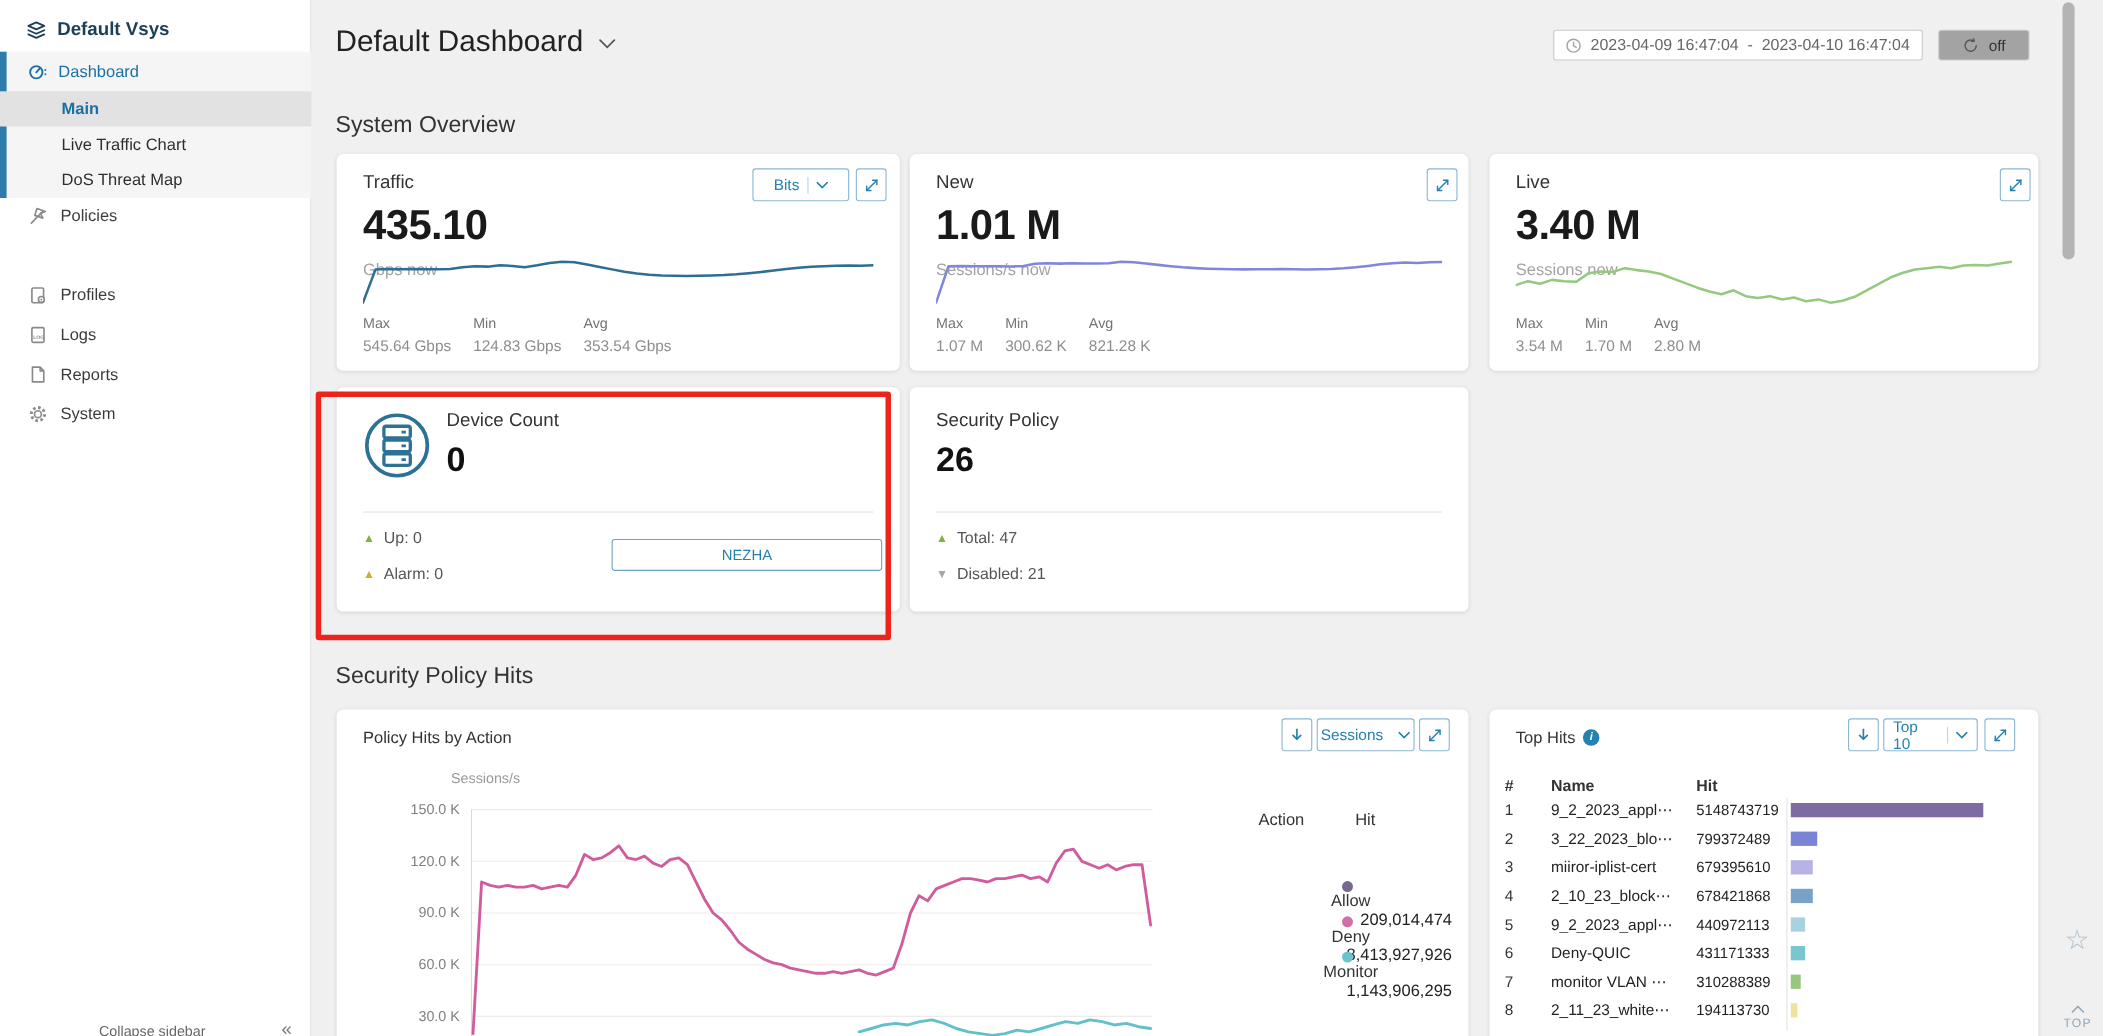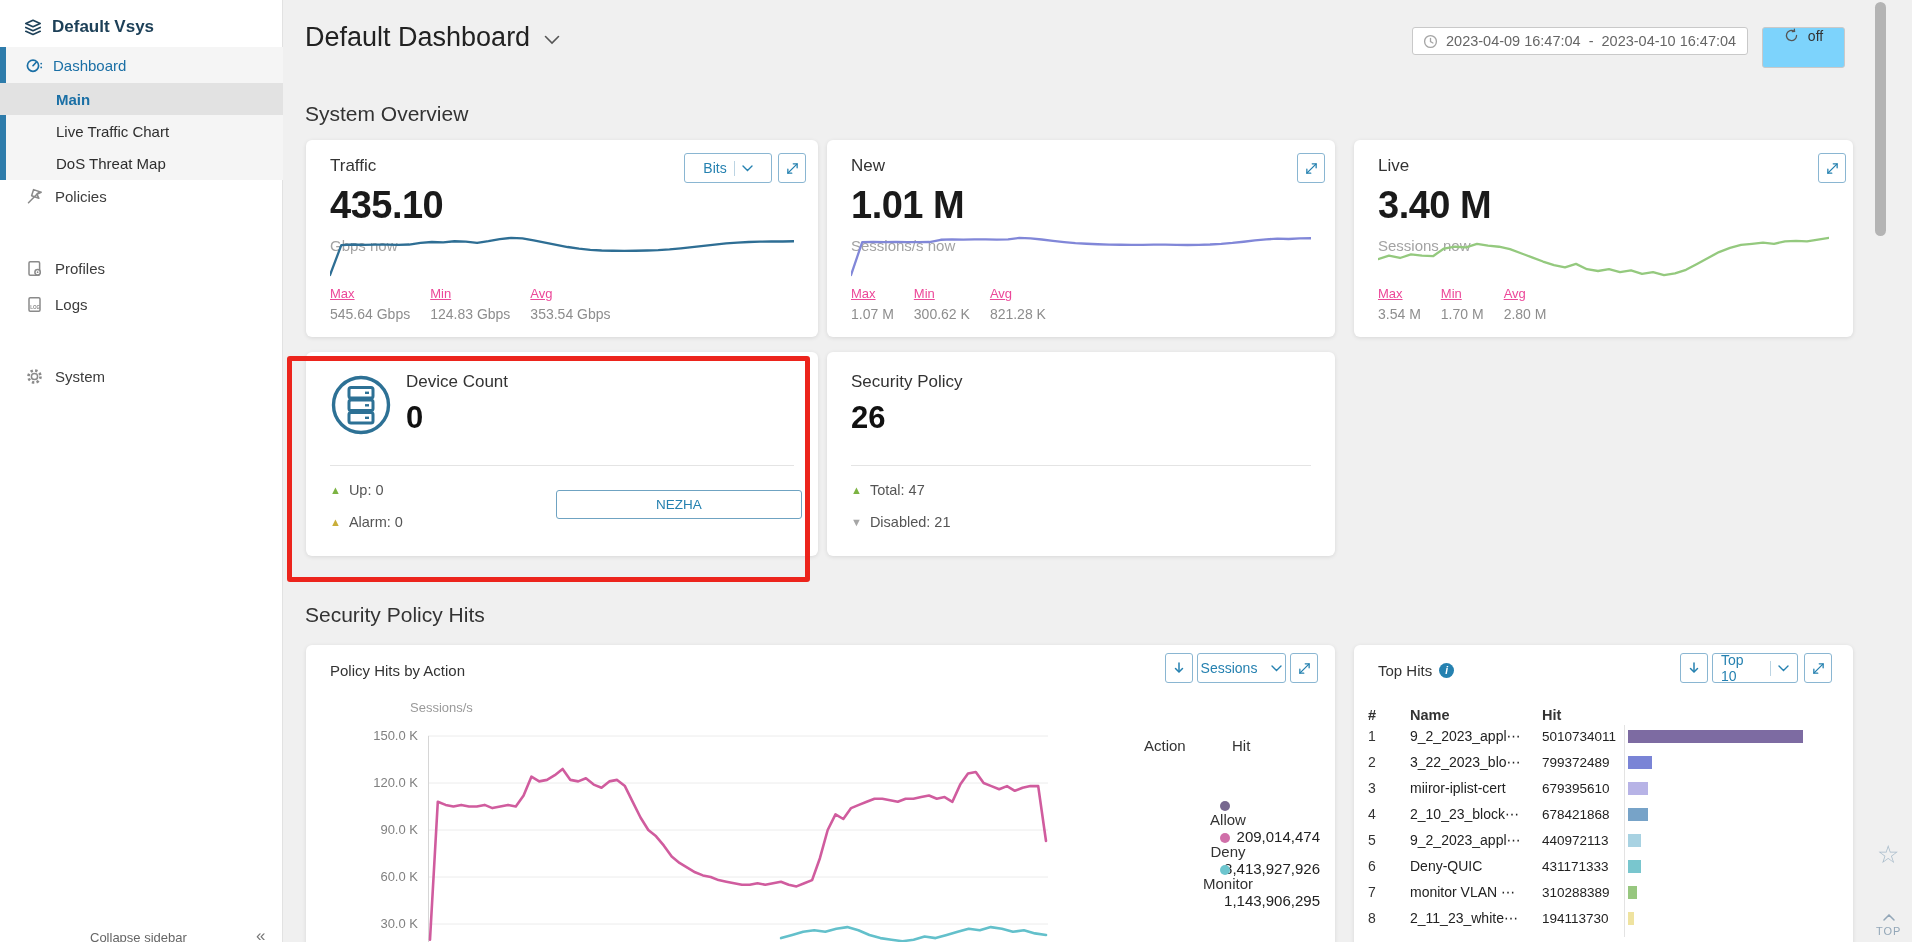--- a/index.html
+++ b/index.html
@@ -20,41 +20,41 @@
   .nav-item{height:36px;padding-left:26px;gap:12px;font-size:15px;color:#3c3c3c;}
   .nav-item .sicon{color:#8a8a8a;display:flex;}
   .collapse-row{position:absolute;left:0;top:926px;width:283px;height:30px;}
   .collapse-label{position:absolute;left:90px;top:4px;font-size:13px;color:#666;}
   .collapse-ico{position:absolute;left:256px;top:0;font-size:17px;color:#777;}
   
   .page-title{position:absolute;left:305px;top:22px;font-size:27px;color:#222;display:flex;align-items:center;gap:14px;}
   .page-title .chev{color:#555;display:flex;margin-top:4px;}
   .datebox{position:absolute;left:1412px;top:27px;width:336px;height:28px;background:#fff;border:1px solid #c9c9c9;border-radius:3px;
            display:flex;align-items:center;gap:8px;padding:0 10px;box-sizing:border-box;font-size:14.5px;color:#666;}
-  .refreshbox{position:absolute;left:1762px;top:27px;width:83px;height:41px;background:#7dd3fc;border:1px solid #c9c9c9;border-radius:3px;
-           display:flex;align-items:flex-start;justify-content:center;gap:9px;box-sizing:border-box;font-size:14px;color:#333;}
+  .refreshbox{position:absolute;left:1762px;top:27px;width:83px;height:28px;background:#a3a3a3;border:1px solid #c9c9c9;border-radius:3px;
+           display:flex;align-items:center;justify-content:center;gap:9px;box-sizing:border-box;font-size:14px;color:#333;}
   .section-heading{position:absolute;font-size:21px;color:#333;font-weight:400;}
   .sh-1{left:305px;top:85px;}
   .sh-2{left:305px;top:588px;margin-top:15px;}
   
   .card{position:absolute;background:#fff;border-radius:6px;box-shadow:0 1px 4px rgba(0,0,0,.10);}
   .card-traffic{left:306px;top:140px;width:512px;height:197px;}
   .card-new{left:827px;top:140px;width:508px;height:197px;}
   .card-live{left:1354px;top:140px;width:499px;height:197px;}
   .card-device{left:306px;top:352px;width:512px;height:204px;}
   .card-secpol{left:827px;top:352px;width:508px;height:204px;}
   .card-title{position:absolute;left:24px;top:16px;font-size:17px;color:#333;}
   .big-row{position:absolute;left:24px;top:44px;display:flex;align-items:baseline;gap:10px;flex-direction:column;}
   .big-val{font-size:38px;font-weight:bold;color:#1a1a1a;letter-spacing:-.5px;}
   .big-unit{font-size:15px;color:#a3a3a3;}
   .spark{position:absolute;left:24px;top:95px;height:43px;}
   .spark-w1{width:464px;}.spark-w2{width:460px;}.spark-w3{width:451px;}
   .stats{position:absolute;left:24px;top:146px;display:flex;}
   .stat{margin-right:20px;}
-  .stat .sl{font-size:13px;color:#ec4899;margin-bottom:5px;text-decoration:underline;}
+  .stat .sl{font-size:13px;color:#737373;margin-bottom:5px;}
   .stat .sv{font-size:14px;color:#8d8d8d;}
   .btn-blue{border:1px solid #8ab6d2;color:#2581b0;background:#fff;border-radius:3px;display:flex;
             align-items:center;justify-content:center;box-sizing:border-box;cursor:pointer;}
   .icon-btn{position:absolute;width:28px;height:30px;}
   .dd{position:absolute;height:30px;font-size:14px;padding:0 8px;}
   .dd .ddsep{width:1px;height:15px;background:#bcd4e3;margin:0 7px;}
   .tr-dd{left:378px;top:13px;width:88px;}
   .tr-ex{left:472px;top:13px;}
   .nw-ex{left:470px;top:13px;}
   .lv-ex{left:464px;top:13px;}
@@ -180,20 +180,29 @@
     </div>
     <div class="nav-row nav-item" style="top:286px">
       <span class="sicon">
         <svg width="17" height="17" viewBox="0 0 17 17" fill="none" stroke="#8a8a8a" stroke-width="1.5">
           <rect x="3" y="1.8" width="11" height="13.4" rx="1.2"></rect>
           <text x="4.2" y="12.6" font-size="4.6" font-weight="bold" fill="#8a8a8a" stroke="none" font-family="Liberation Sans, sans-serif">LOG</text>
         </svg>
       </span>
       <span>Logs</span>
     </div>
+    <div class="nav-row nav-item" style="top:322px">
+      <span class="sicon">
+        <svg width="17" height="17" viewBox="0 0 17 17" fill="none" stroke="#8a8a8a" stroke-width="1.5" stroke-linejoin="round">
+          <path d="M3.5 1.8 H10.5 L13.8 5.1 V15.2 H3.5 Z"></path>
+            <path d="M10.5 1.8 V5.1 H13.8"></path>
+        </svg>
+      </span>
+      <span>Reports</span>
+    </div>
     <div class="nav-row nav-item" style="top:358px">
       <span class="sicon">
         <svg width="17" height="17" viewBox="0 0 17 17" fill="none" stroke="#8a8a8a">
           <circle cx="8.5" cy="8.5" r="6" stroke-width="2.6" stroke-dasharray="2.4 2.3"></circle>
             <circle cx="8.5" cy="8.5" r="3.1" stroke-width="1.5"></circle>
         </svg>
       </span>
       <span>System</span>
     </div>
 
@@ -485,21 +494,21 @@
     </div>
 
     <div class="th-head th-c-rank">#</div>
     <div class="th-head th-c-name">Name</div>
     <div class="th-head th-c-hit">Hit</div>
     <div class="bar-sep"></div>
     <div class="th-rows" id="top-hits-rows">
         <div class="th-row">
           <div class="r">1</div>
           <div class="n">9_2_2023_appl⋯</div>
-          <div class="h">5010734011</div>
+          <div class="h">5148743719</div>
           <div class="bar" style="background: rgb(125, 107, 162); width: 175px;"></div>
         </div>
         <div class="th-row">
           <div class="r">2</div>
           <div class="n">3_22_2023_blo⋯</div>
           <div class="h">799372489</div>
           <div class="bar" style="background: rgb(122, 132, 214); width: 24px;"></div>
         </div>
         <div class="th-row">
           <div class="r">3</div>

